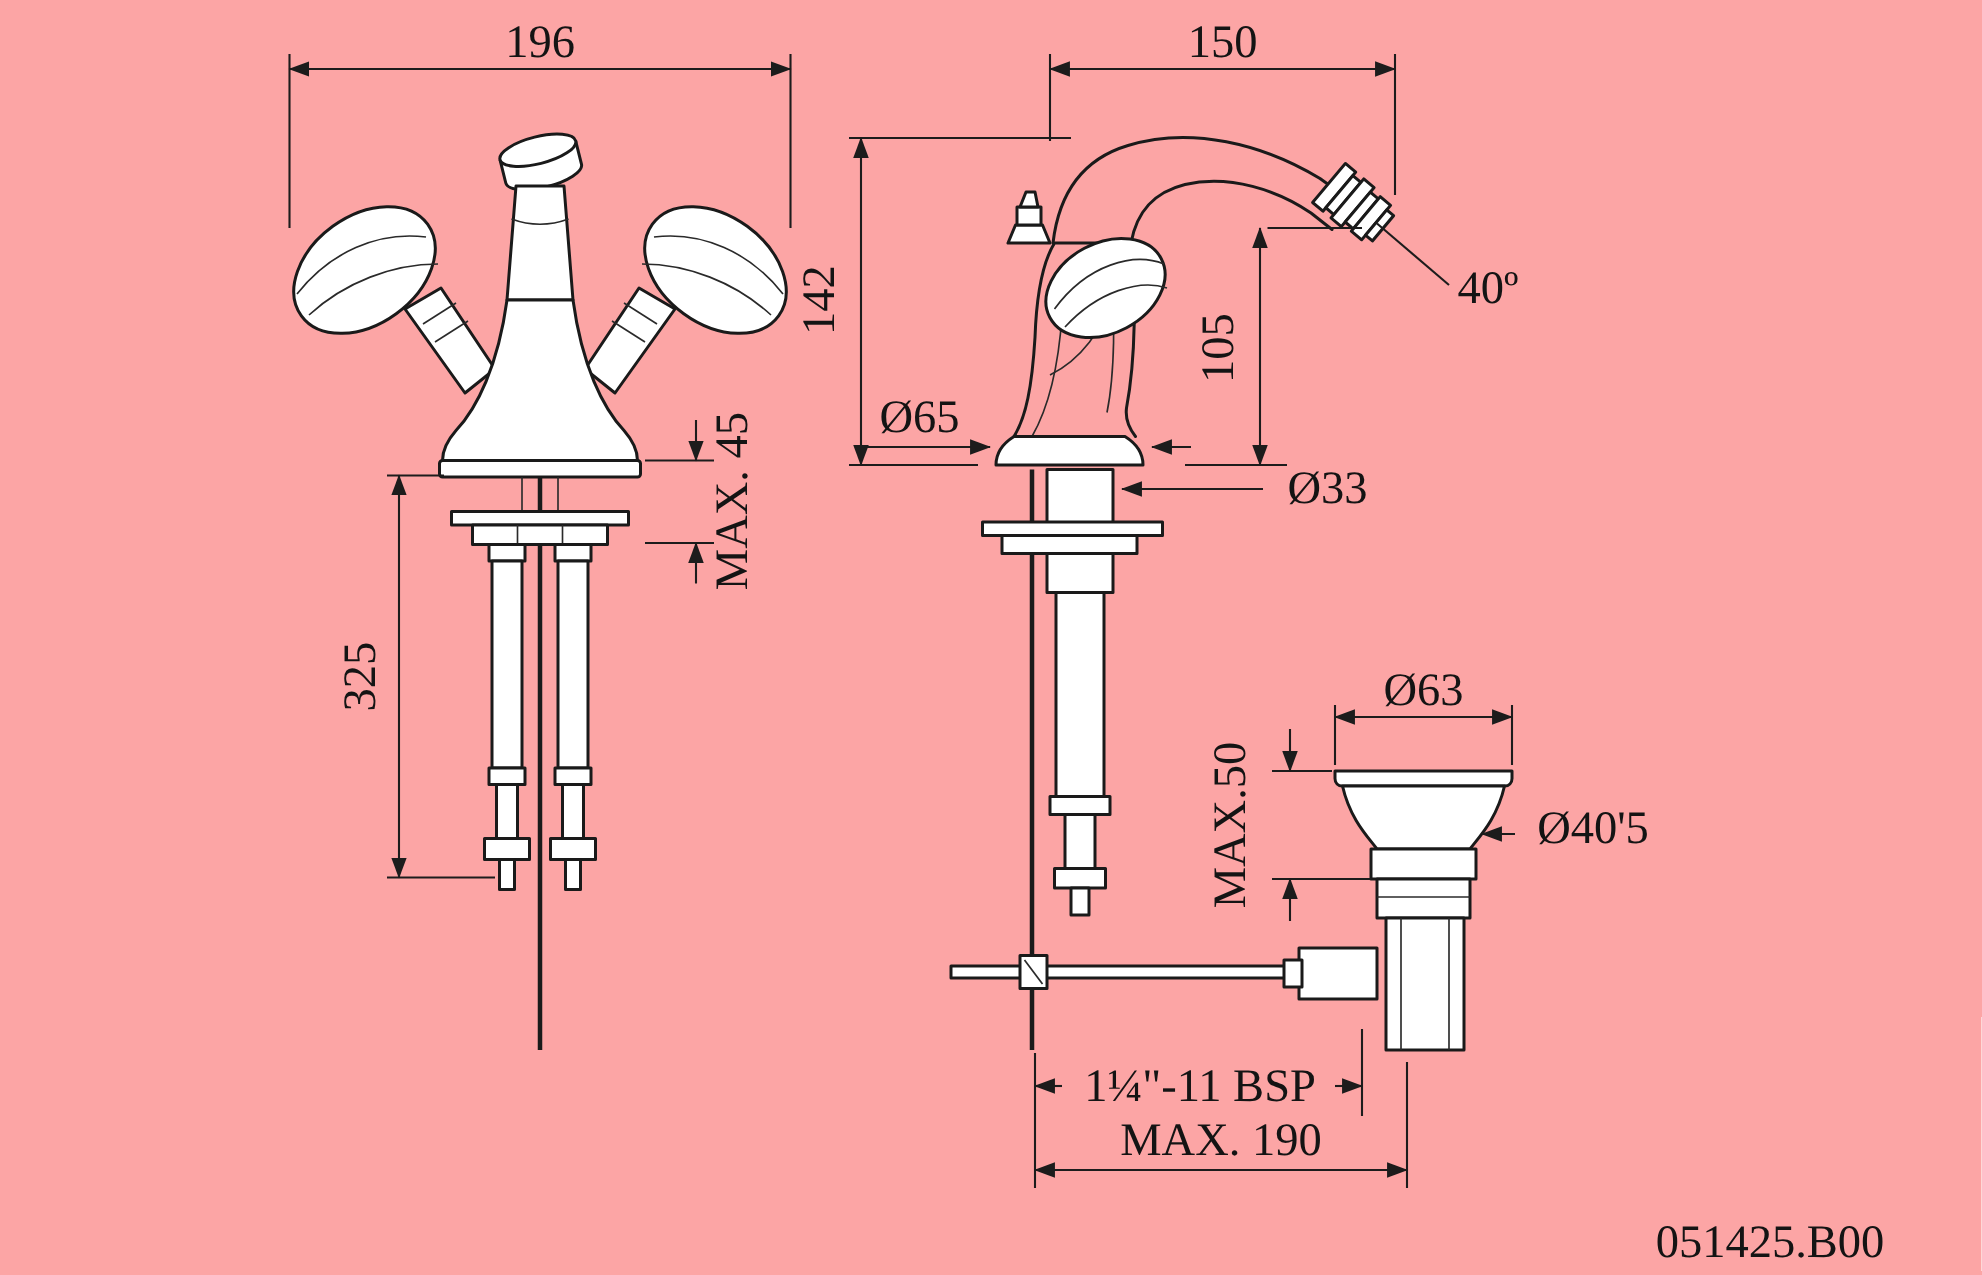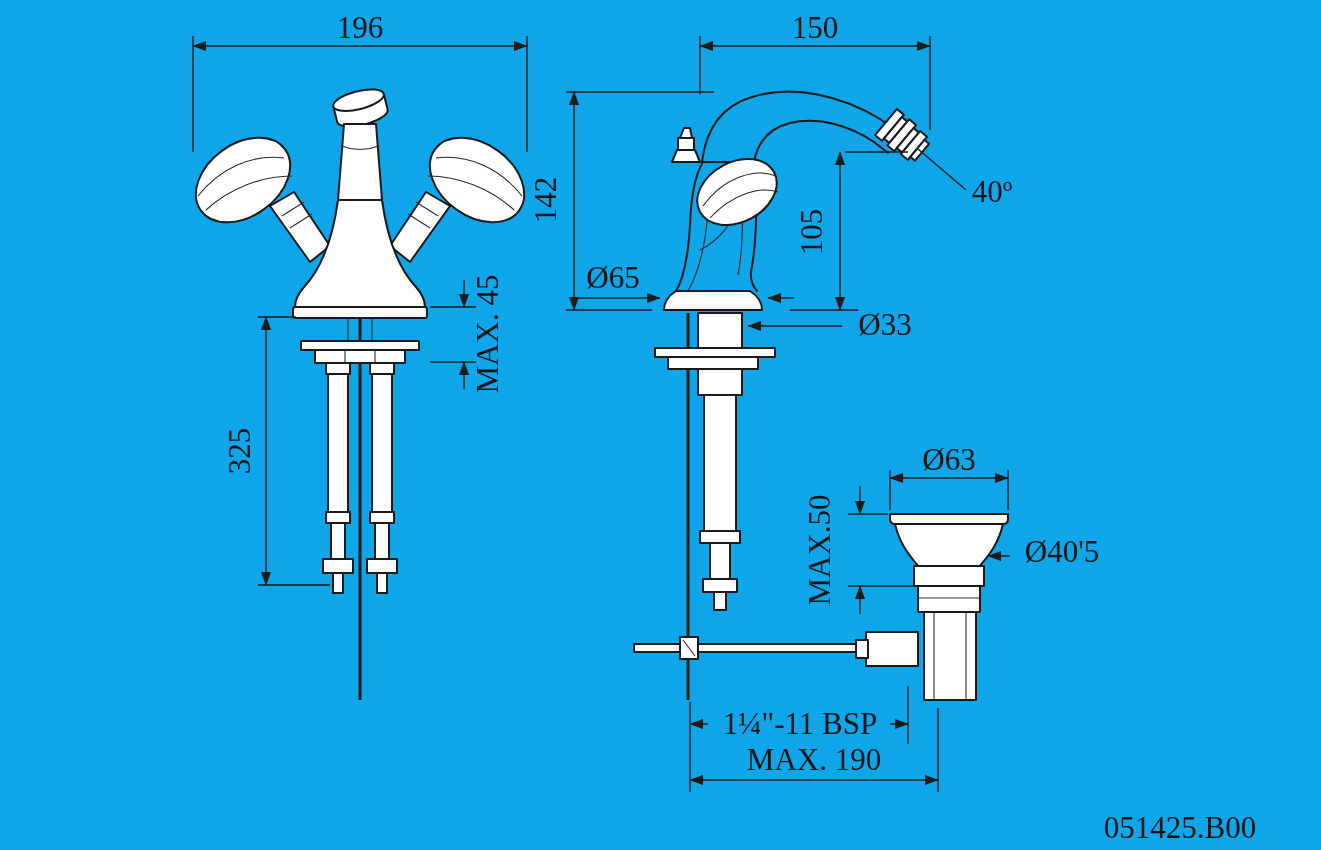--- a/index.html
+++ b/index.html
@@ -1,16 +1,16 @@
 <!DOCTYPE html>
 <html><head>
 <meta charset="utf-8">
 <style>
   html,body{margin:0;padding:0;background:#fff;}
-  #canvas{width:1321px;height:850px;background:#0ea5e9;position:relative;overflow:hidden;}
+  #canvas{width:1321px;height:850px;background:#fca5a5;position:relative;overflow:hidden;}
   svg{display:block;}
   svg text{
     font-family:"Liberation Serif", serif;
     font-size:31px;
     fill:#141414;
     text-anchor:middle;
   }
   .o  { fill:#ffffff; stroke:#1a1a1a; stroke-width:2;   stroke-linejoin:round; }
   .ol { fill:none;    stroke:#1a1a1a; stroke-width:2;   stroke-linecap:round; stroke-linejoin:round; }
   .t  { fill:none;    stroke:#2a2a2a; stroke-width:1.1; }

